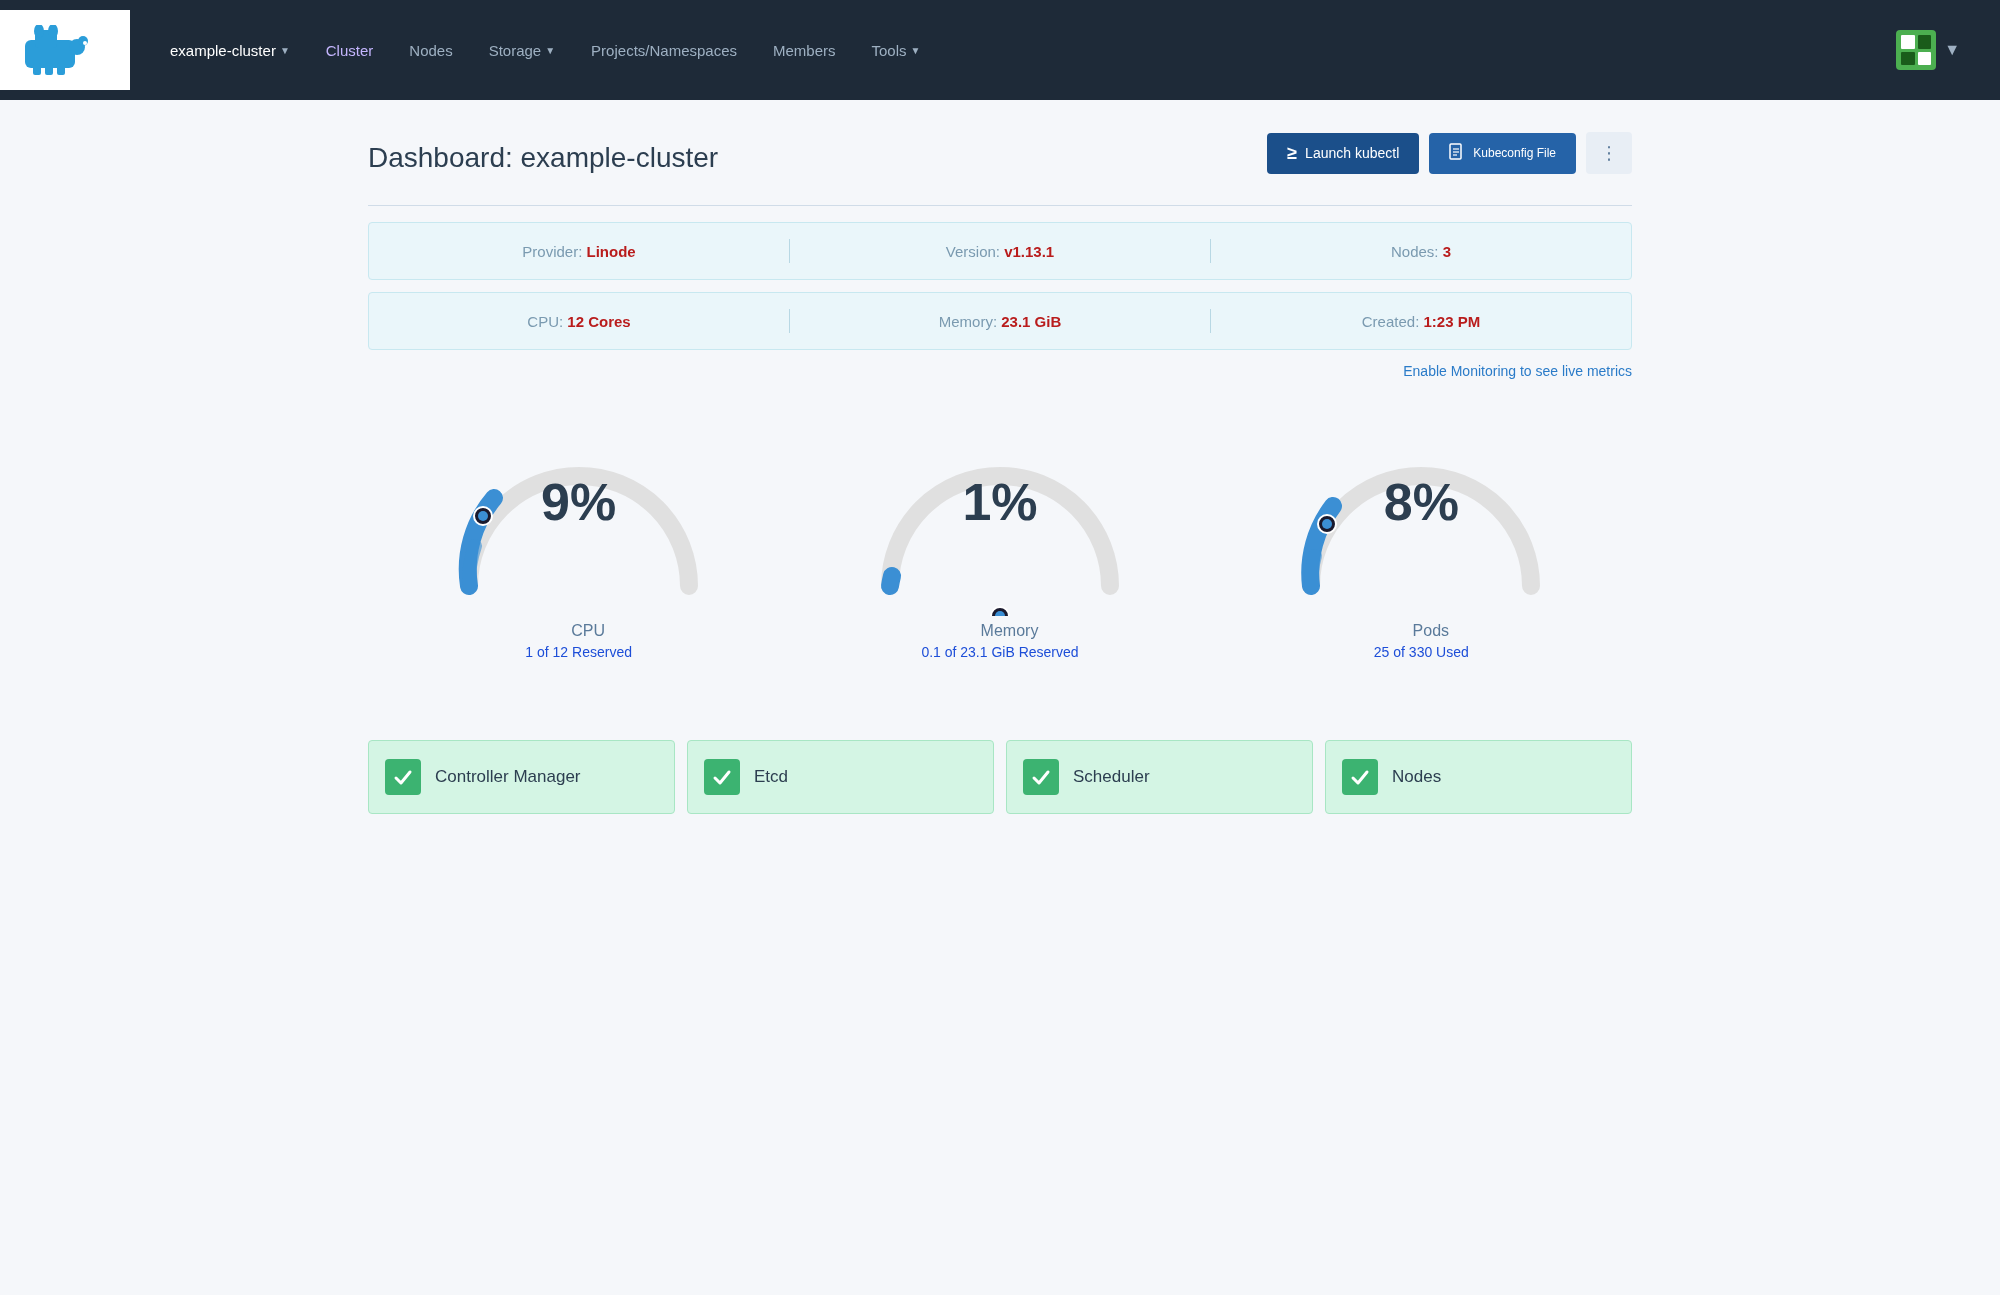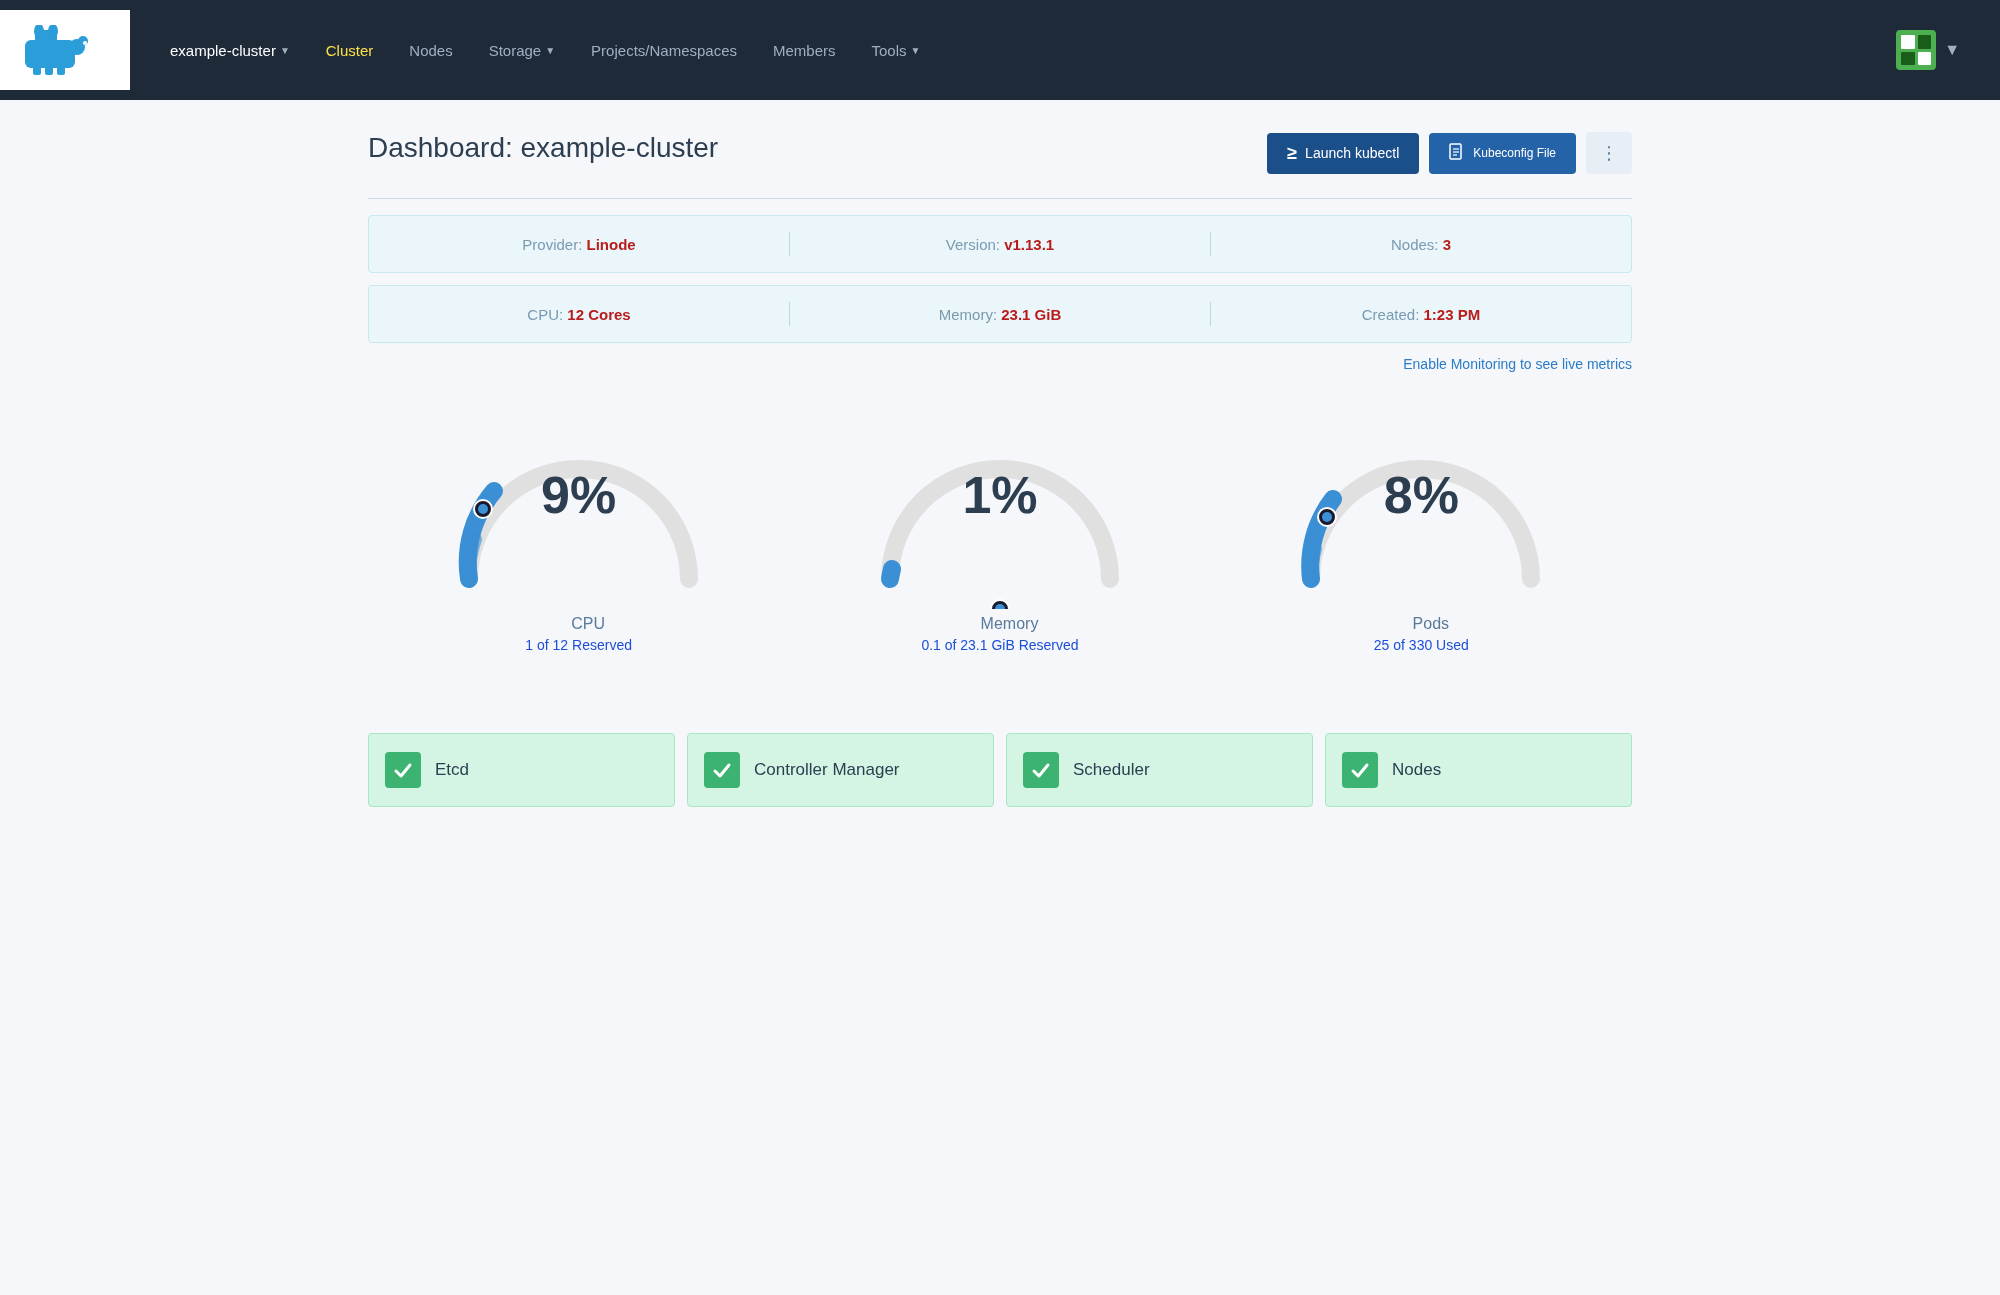--- a/index.html
+++ b/index.html
@@ -45,21 +45,21 @@
       cursor: pointer;
     }
     .nav-item {
       color: #9eb0c2;
       font-size: 15px;
       padding: 8px 16px;
       cursor: pointer;
       border-radius: 4px;
       white-space: nowrap;
     }
-    .nav-item.active { color: #fde047; }
+    .nav-item.active { color: #c4b5fd; }
     .nav-item-with-arrow { display: flex; align-items: center; gap: 4px; }
     .nav-arrow { font-size: 10px; color: #9eb0c2; }
     .nav-spacer { flex: 1; }
     .nav-right {
       display: flex;
       align-items: center;
       gap: 8px;
       padding-right: 16px;
     }
     .nav-avatar {
@@ -82,23 +82,23 @@
     
     .main-content {
       padding: 32px 48px;
       max-width: 1360px;
       margin: 0 auto;
     }
 
     
     .page-header {
       display: flex;
-      align-items: flex-start;
+      align-items: flex-end;
       justify-content: space-between;
-      margin-bottom: 24px;
+      margin-bottom: 31px;
     }
     .page-title {
       font-size: 28px;
       font-weight: 300;
       color: #2c3e50;
     }
     .header-actions {
       display: flex;
       align-items: center;
       gap: 10px;
@@ -448,29 +448,29 @@
 
   </div>
 
   <div class="status-row">
     <div class="status-item">
       <div class="status-check">
         <svg viewBox="0 0 22 22">
           <polyline points="4,12 9,17 18,6" fill="none" stroke="#fff" stroke-width="3" stroke-linecap="round" stroke-linejoin="round"></polyline>
         </svg>
       </div>
-      <span class="status-label">Etcd</span>
+      <span class="status-label">Controller Manager</span>
     </div>
     <div class="status-item">
       <div class="status-check">
         <svg viewBox="0 0 22 22">
           <polyline points="4,12 9,17 18,6" fill="none" stroke="#fff" stroke-width="3" stroke-linecap="round" stroke-linejoin="round"></polyline>
         </svg>
       </div>
-      <span class="status-label">Controller Manager</span>
+      <span class="status-label">Etcd</span>
     </div>
     <div class="status-item">
       <div class="status-check">
         <svg viewBox="0 0 22 22">
           <polyline points="4,12 9,17 18,6" fill="none" stroke="#fff" stroke-width="3" stroke-linecap="round" stroke-linejoin="round"></polyline>
         </svg>
       </div>
       <span class="status-label">Scheduler</span>
     </div>
     <div class="status-item">

